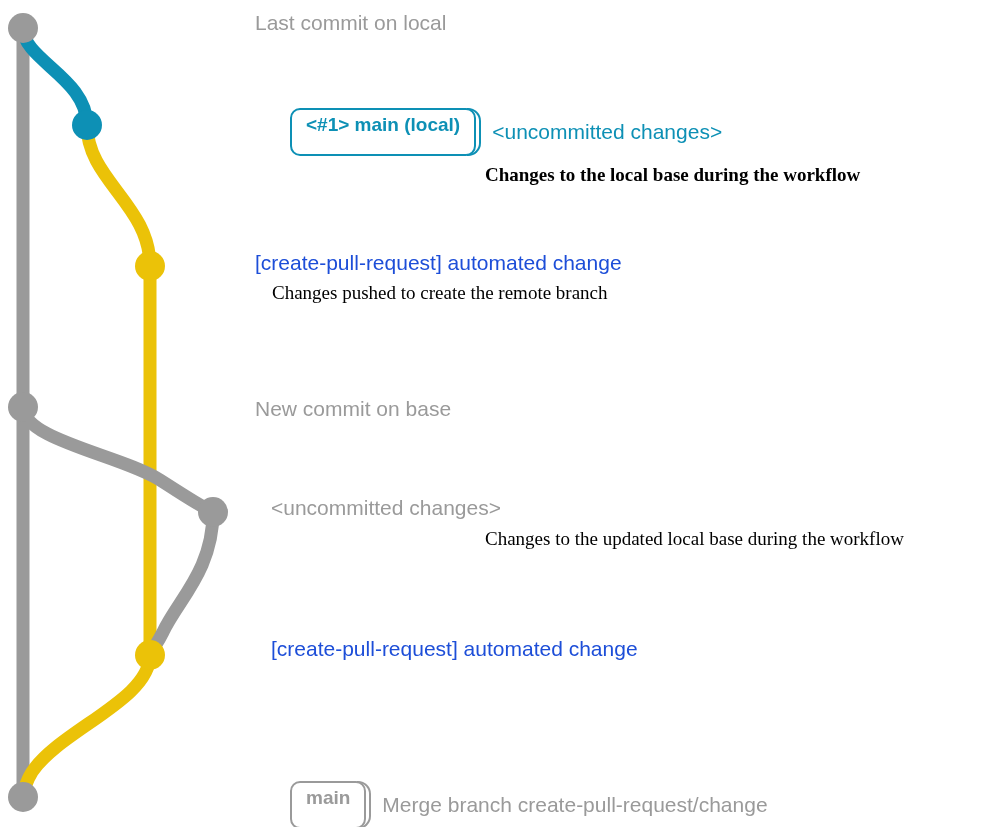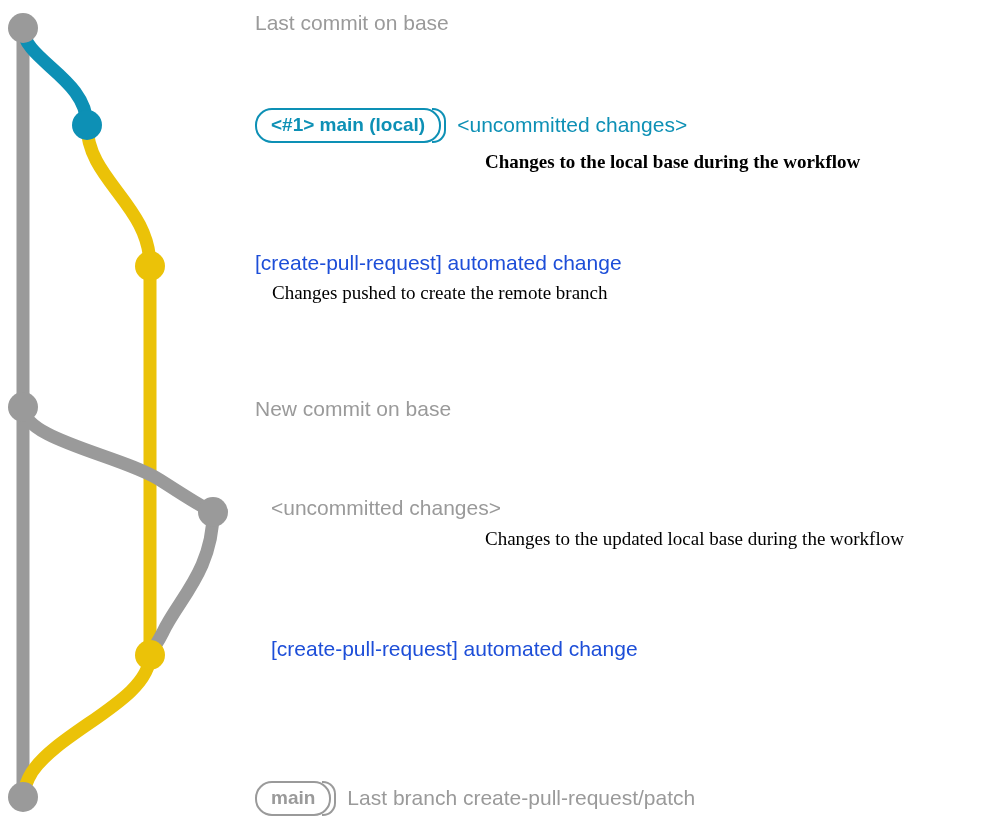--- a/index.html
+++ b/index.html
@@ -43,28 +43,29 @@
     display: flex;
     align-items: center;
     white-space: nowrap;
   }
 
   
   .badge {
     position: relative;
     display: inline-block;
     border: 2px solid currentColor;
-    border-radius: 17px;
-    padding: 4px 14px 5px 14px;
+    border-radius: 10px;
+    padding: 4px 14px 18px 14px;
     font-size: 19px;
     font-weight: bold;
     line-height: 1.15;
     white-space: nowrap;
     background: #ffffff;
     box-sizing: border-box;
+    margin-left: 35px;
   }
   .badge::after {
     content: "";
     position: absolute;
     right: -7px;
     top: -2px;
     bottom: -2px;
     width: 14px;
     border: 2px solid currentColor;
     border-left: none;
@@ -136,21 +137,21 @@
     <circle cx="213" cy="512" r="15" fill="#9a9a9a"></circle>
     <circle cx="150" cy="655" r="15" fill="#ebc208"></circle>
     <circle cx="23" cy="797" r="15" fill="#9a9a9a"></circle>
   </g>
 </svg>
 
 <div class="rows">
 
   <div class="row" style="left:255px; top:11px;">
     <div class="row-head">
-      <span class="plain-subject c-gray">Last commit on base</span>
+      <span class="plain-subject c-gray">Last commit on local</span>
     </div>
   </div>
 
   <div class="row" style="left:255px; top:108px; flex-direction:column;">
     <div class="row-head">
       <span class="badge-wrap">
         <span class="badge c-blue">&lt;#1&gt; main (local)</span>
       </span>
       <span class="subject c-blue" style="margin-left:16px;">&lt;uncommitted changes&gt;</span>
     </div>
@@ -181,17 +182,17 @@
     <div class="row-head">
       <span class="subject c-yellow" style="margin-left:16px;">[create-pull-request] automated change</span>
     </div>
   </div>
 
   <div class="row" style="left:255px; top:781px; align-items:flex-start;">
     <div class="row-head">
       <span class="badge-wrap">
         <span class="badge c-gray">main</span>
       </span>
-      <span class="plain-subject c-gray" style="margin-left:16px;">Last branch create-pull-request/patch</span>
+      <span class="plain-subject c-gray" style="margin-left:16px;">Merge branch create-pull-request/change</span>
     </div>
   </div>
 
 </div>
 
 </body></html>

